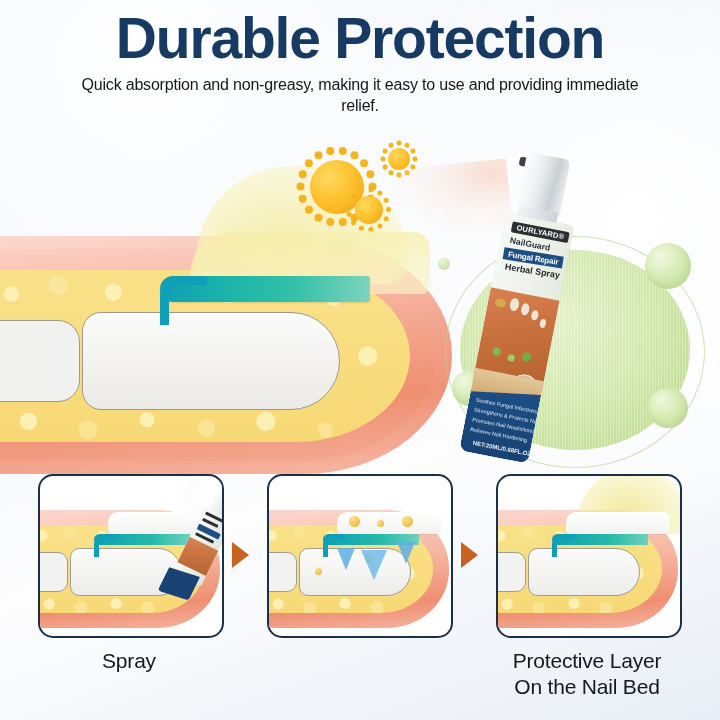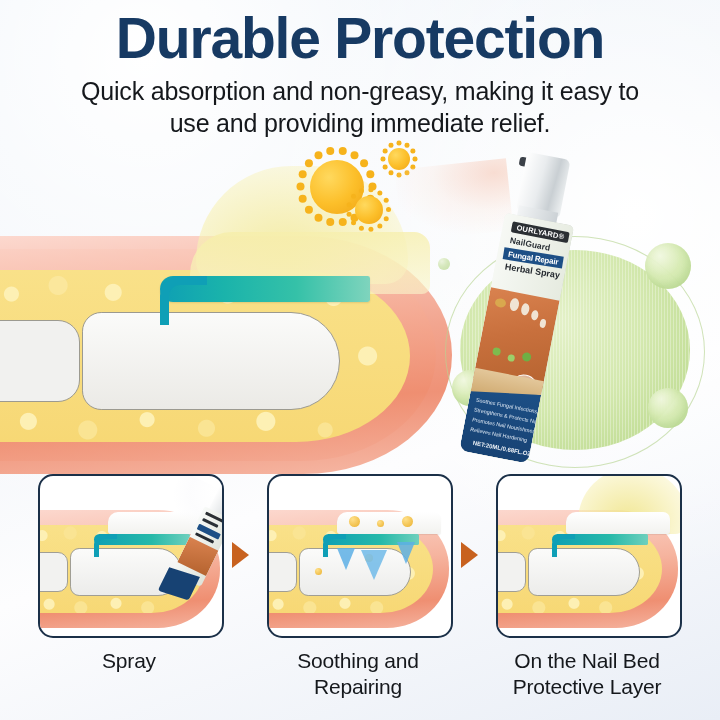--- a/index.html
+++ b/index.html
@@ -19,21 +19,21 @@
   
   .hdr{position:absolute;left:0;top:0;width:720px;text-align:center;}
   .title{
     margin:0;padding-top:8px;
     font-size:57px;line-height:1.06;font-weight:bold;
     letter-spacing:-1.2px;color:#173a63;
     font-family:"Liberation Sans", sans-serif;
   }
   .subtitle{
     margin:7px auto 0;width:580px;
-    font-size:25px;line-height:1.28;color:#15181c;
+    font-size:16px;line-height:1.28;color:#15181c;
     letter-spacing:-0.2px;
   }
 
   
   .anatomy{position:absolute;left:-14px;top:236px;width:470px;height:238px;}
   .an-skin{
     position:absolute;left:0;top:0;width:466px;height:238px;
     border-top-right-radius:150px 120px;border-bottom-right-radius:150px 120px;
     background:linear-gradient(175deg,#fcd9cf 0%,#f8bfb0 22%,#f2a58f 46%,#ef9277 70%,#f6b9a6 100%);
   }
@@ -459,23 +459,19 @@
         <div class="m-nail"></div>
         <div class="m-nail-hook"></div>
       </div>
     </div>
   </div>
 
   <div class="caps">
     <div class="cap cap1">
       <div>Spray</div>
     </div>
-    <div class="cap cap2">
-      <div>Soothing and</div>
-      <div>Repairing</div>
-    </div>
     <div class="cap cap3">
+      <div>Protective Layer</div>
       <div>On the Nail Bed</div>
-      <div>Protective Layer</div>
     </div>
   </div>
 
 </div>
 
 </body></html>

